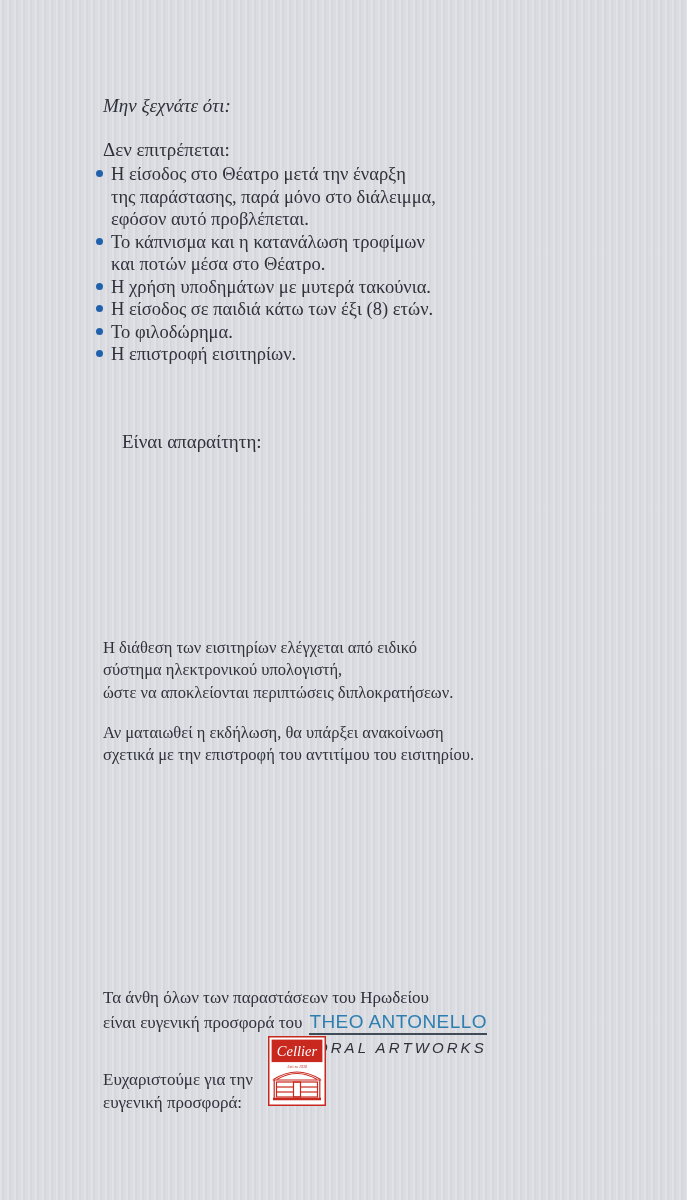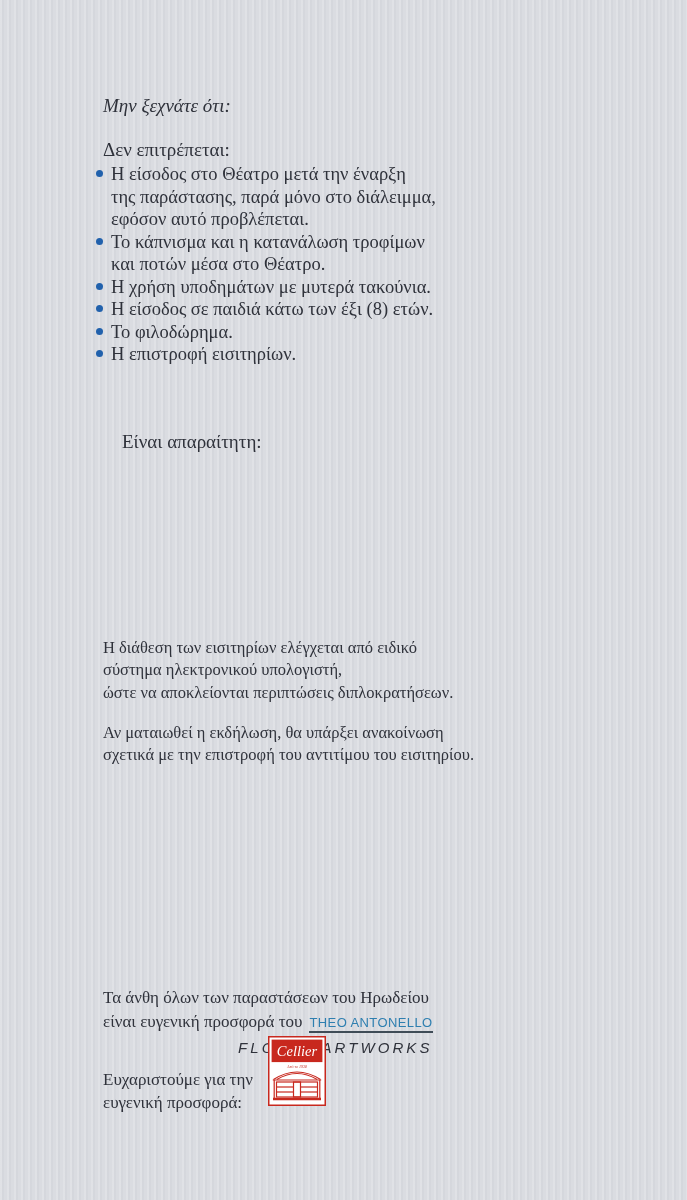--- a/index.html
+++ b/index.html
@@ -46,21 +46,21 @@
     font-size:16.5px;line-height:22.3px;white-space:pre-line;
   }
   .flowers{font-size:17px;line-height:24px;}
   .flowers-line2{white-space:nowrap;}
   .brand-wrap{
     position:relative;display:inline-block;vertical-align:baseline;
     margin-left:7px;
   }
   .brand{
     font-family:"Liberation Sans","DejaVu Sans",sans-serif;
-    font-size:13px;letter-spacing:0.4px;
+    font-size:19px;letter-spacing:0.4px;
     color:var(--brand-blue);
     border-bottom:2px solid var(--brand-underline);
     padding-bottom:1px;white-space:nowrap;
   }
   .brand-sub{
     position:absolute;top:100%;right:0;margin-top:1px;
     font-family:"Liberation Sans","DejaVu Sans",sans-serif;
     font-style:italic;font-size:15px;letter-spacing:3.1px;
     color:var(--ink);white-space:nowrap;
   }

